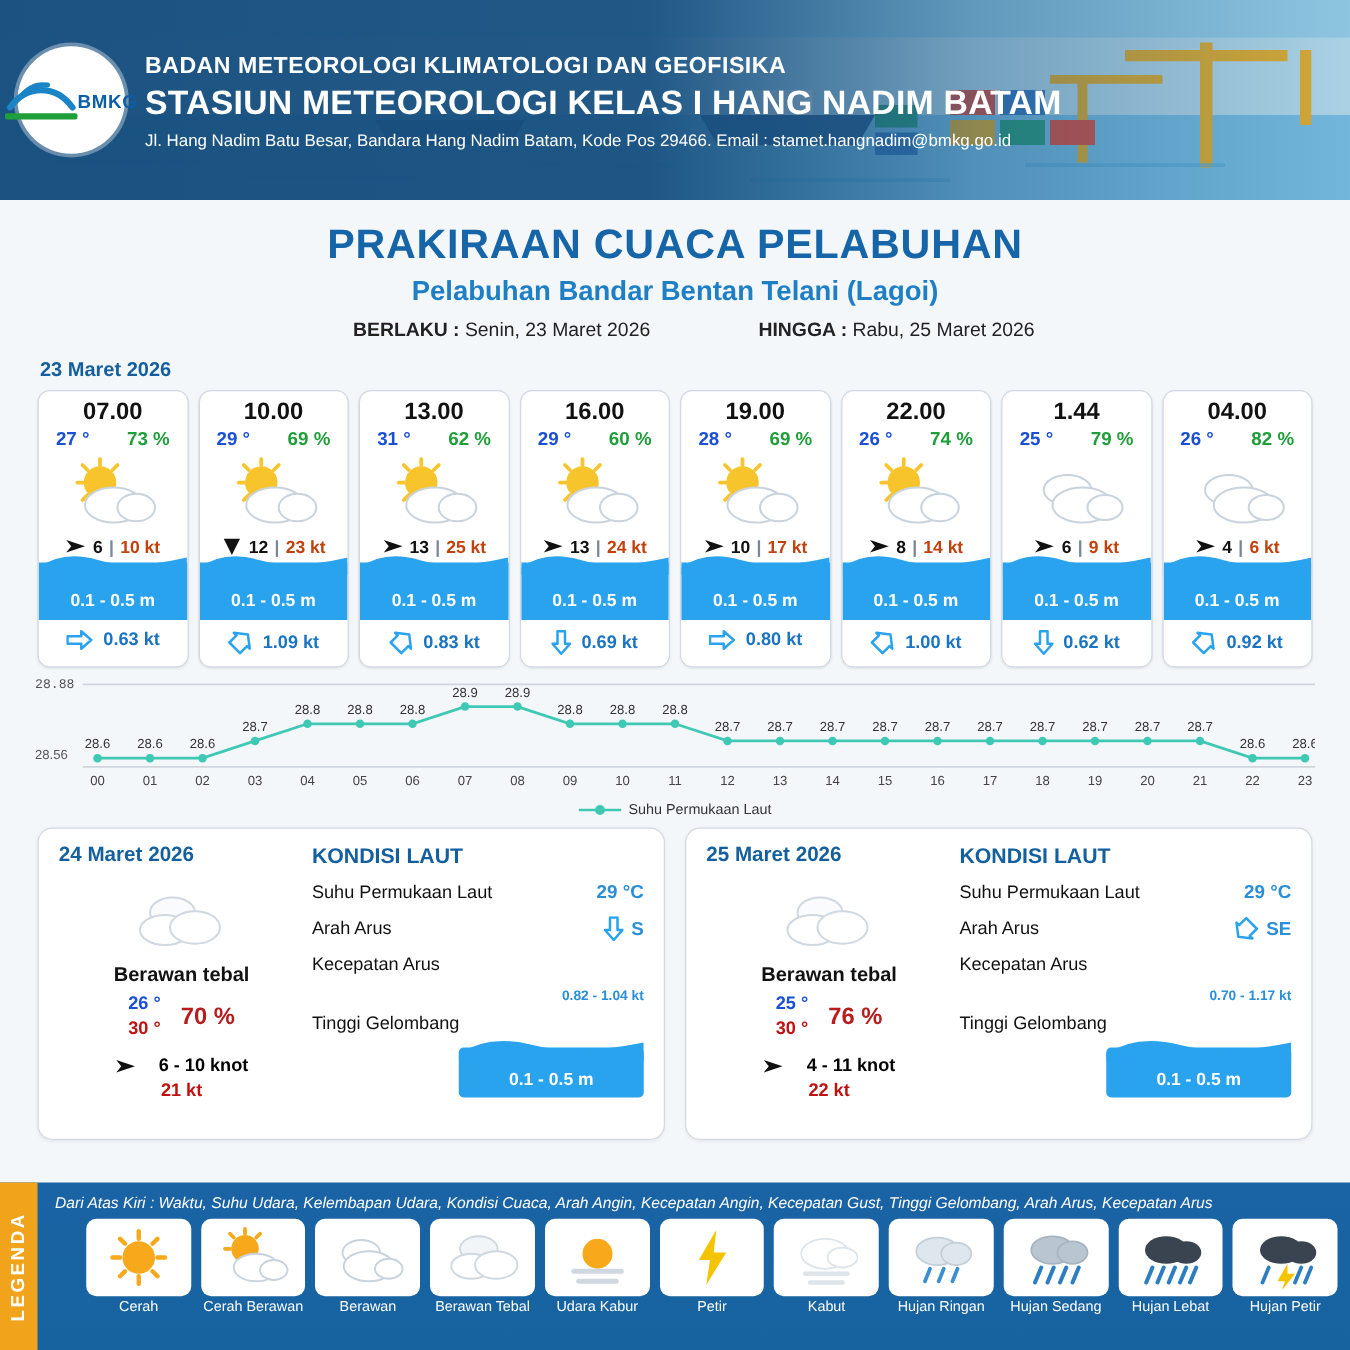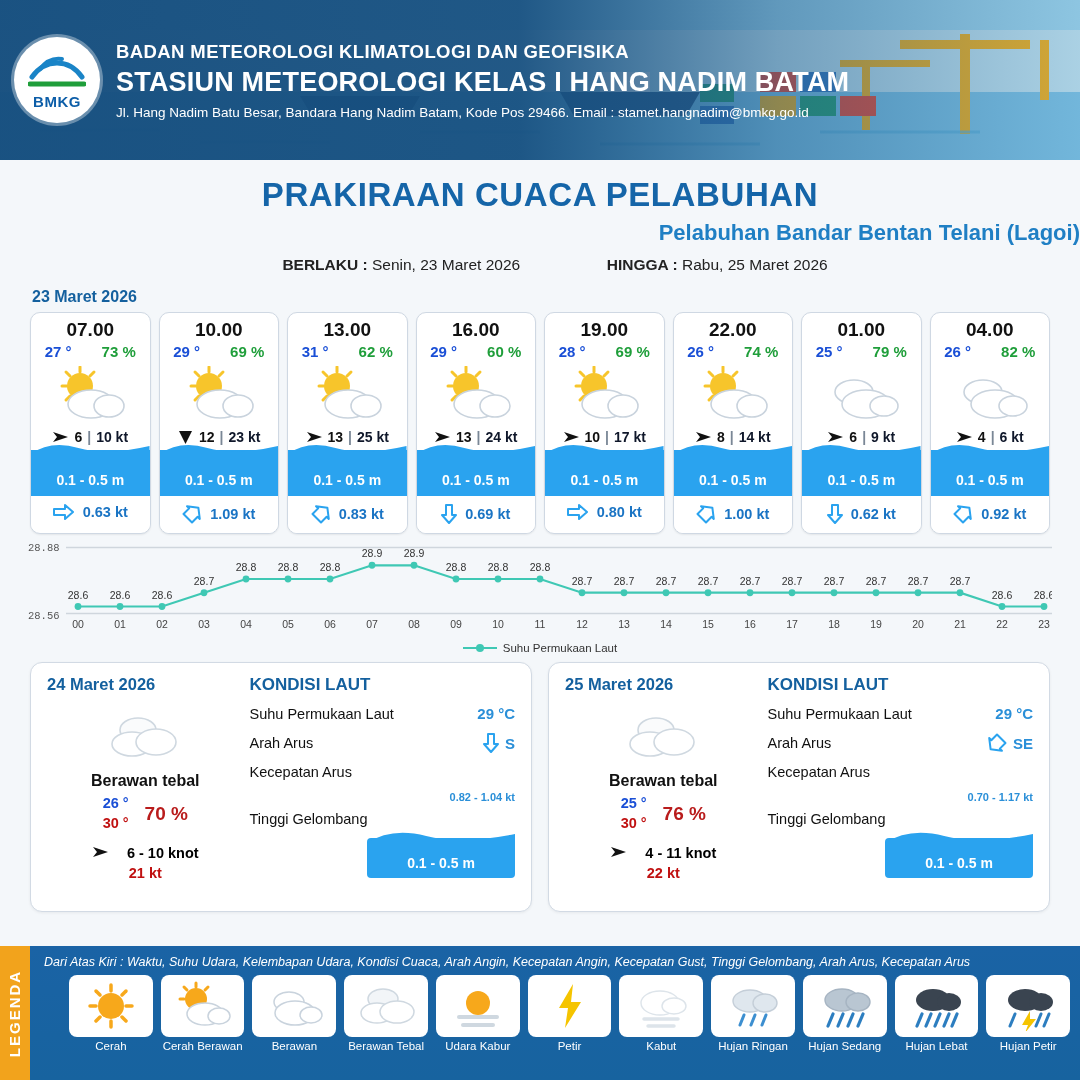--- a/index.html
+++ b/index.html
@@ -24,38 +24,38 @@
     background: linear-gradient(90deg, rgba(22,78,126,0.97) 0%, rgba(22,78,126,0.93) 48%, rgba(22,78,126,0.45) 72%, rgba(22,78,126,0.12) 100%);
   }
   .hdr-content {
     position: relative; z-index: 5;
     display: flex; align-items: center; height: 100%;
     padding-left: 14px;
   }
   .bmkg-logo {
     width: 86px; height: 86px; border-radius: 50%;
     background: #ffffff;
-    display:flex; flex-direction:column; align-items:center; justify-content:center;
+    display:flex; align-items:center; justify-content:center;
     flex: 0 0 86px; margin-right: 16px;
     box-shadow: 0 0 0 3px rgba(255,255,255,0.35);
     text-align: right;
   }
   .bmkg-logo .glyph { width: 58px; height: 40px; position: relative; }
   .bmkg-logo .lbl {
     font-size: 15px; font-weight: bold; color:#0d5ea8; letter-spacing:0.5px; margin-top:2px;
   }
   .hdr-text { color:#fff; }
   .hdr-line1 { font-size: 18.5px; font-weight: bold; letter-spacing: 0.4px; }
   .hdr-line2 { font-size: 27px; font-weight: bold; letter-spacing: 0.2px; margin-top: 4px; }
   .hdr-line3 { font-size: 13.5px; margin-top: 7px; font-weight: normal; }
 
   
   .title-block { text-align:center; padding-top: 16px; }
   .t-main { font-size: 33px; font-weight: bold; color:#1565a8; letter-spacing: 0.6px; }
-  .t-sub { font-size: 22px; font-weight: bold; color:#1f7fc4; margin-top: 6px; text-align: right; }
+  .t-sub { font-size: 22px; font-weight: bold; color:#1f7fc4; margin-top: 6px; }
   .t-valid { margin-top: 10px; font-size: 15.5px; color:#222;padding-left:30px; }
   .t-valid .lbl { font-weight: bold; }
   .t-valid .sp { display:inline-block; width: 78px; }
 
   
   .date-label {
     margin: 14px 0 6px 32px;
     font-size: 16px; font-weight: bold; color:#14609e;
   }
 
@@ -74,41 +74,41 @@
   }
   .c-temp { color:#1a4fd6; }
   .c-hum { color:#1f9e3a; }
   .c-icon { height: 62px; display:flex; align-items:center; justify-content:center; }
   .c-wind {
     display:flex; align-items:center; justify-content:center; gap:5px;
     font-size:14px; font-weight:bold; padding: 3px 0 5px;
   }
   .c-wind .spd { color:#111; }
   .c-wind .bar { color:#7a8796; }
-  .c-wind .gust { color:#0f172a; }
+  .c-wind .gust { color:#c2410c; }
   .c-wave {
     position:relative; background:#2aa3ef; height: 46px; color:#fff;
     display:flex; align-items:flex-end; justify-content:center;
   }
   .c-wave .wv {
     position:absolute; top:-10px; left:0; width:100%; height: 20px;
   }
   .c-wave span { font-size:14px; font-weight:bold; padding-bottom:8px; position:relative; z-index:2; }
   .c-cur {
     display:flex; align-items:center; justify-content:center; gap:8px;
     padding: 8px 0 9px; font-size: 14.5px; font-weight:bold; color:#1a74c4;
     background:#fff;
   }
 
   
   .chart-wrap { padding: 12px 28px 0; }
   .chart-box { position: relative; height: 92px; }
   .chart-ymax, .chart-ymin { position:absolute; left:0; font-size:10.5px; color:#555; }
   .chart-ymax { top: -4px; font-family: Liberation Mono, monospace; }
-  .chart-ymin { top: 64px; font-family: Liberation Mono, monospace; }
+  .chart-ymin { top: 52px; }
   .chart-svg { position:absolute; left: 38px; top:0; }
   .chart-legend {
     text-align:center; font-size:11.5px; color:#333; margin-top: 4px;
     display:flex; align-items:center; justify-content:center; gap:6px;
   }
   .lg-line { width: 34px; height:2px; background:#3fc8b4; position:relative; }
   .lg-line::after {
     content:""; position:absolute; left:13px; top:-3px; width:8px;height:8px;border-radius:50%;
     background:#3fc8b4;
   }
@@ -122,21 +122,21 @@
   }
   .p-left { width: 42%; }
   .p-date { font-size: 16.5px; font-weight:bold; color:#14609e; }
   .p-icon { height:62px; display:flex; align-items:center; justify-content:center; margin-top:10px; }
   .p-cond { text-align:center; font-size:16px; font-weight:bold; color:#111; margin-top:6px; }
   .p-temps { display:flex; align-items:center; justify-content:center; gap:16px; margin-top:4px; }
   .p-tcol { font-size:14.5px; font-weight:bold; line-height:1.35; }
   .p-tmin { color:#1a4fd6; }
   .p-tmax { color:#c01111; }
   .p-hum { font-size:19px; font-weight:bold; color:#b91c1c; }
-  .p-wind { display:flex; align-items:flex-start; justify-content:center; gap:18px; margin-top:12px; font-size:14.5px; font-weight:bold; }
+  .p-wind { display:flex; align-items:center; justify-content:center; gap:18px; margin-top:12px; font-size:14.5px; font-weight:bold; }
   .p-gust { text-align:center; font-size:14.5px; font-weight:bold; color:#c01111; margin-top:4px; }
 
   .p-right { width:58%; padding-left: 6px; }
   .p-title { font-size:17px; font-weight:bold; color:#14609e; margin-bottom:10px; }
   .p-row { display:flex; align-items:center; justify-content:space-between; margin-bottom: 11px; font-size:14.5px; color:#111; }
   .p-row .val { color:#2a8fd8; font-weight:bold; font-size:15px; }
   .p-row .val2 { color:#2a8fd8; font-weight:bold; font-size:15px; display:flex; align-items:center; gap:6px; }
   .p-wavebox {
     margin-top:2px; background:#2aa3ef; color:#fff; border-radius:4px;
     height: 40px; width: 148px; margin-left:auto; position:relative;
@@ -492,21 +492,21 @@
     </div>
     <div class="c-cur">
       <svg width="20" height="20" viewBox="0 0 20 20">
           <path d="M4 16 L4 8 L1 8 L10 1 L19 8 L16 8 L16 16 Z" fill="none" stroke="#2aa3ef" stroke-width="2" stroke-linejoin="round" transform="rotate(45 10 10)"></path>
         </svg>
       <span>1.00 kt</span>
     </div>
   </div>
 
   <div class="card">
-    <div class="c-time">01.00</div>
+    <div class="c-time">1.44</div>
     <div class="c-th">
       <span class="c-temp">25 °</span>
       <span class="c-hum">79 %</span>
     </div>
     <div class="c-icon">
       <svg width="86" height="58" viewBox="0 0 86 58">
           <ellipse cx="36" cy="26" rx="19" ry="12" fill="#fff" stroke="#c9d3dd" stroke-width="1.6"></ellipse>
           <ellipse cx="48" cy="38" rx="24" ry="14" fill="#fff" stroke="#c9d3dd" stroke-width="1.6"></ellipse>
           <ellipse cx="66" cy="40" rx="14" ry="10" fill="#fff" stroke="#c9d3dd" stroke-width="1.6"></ellipse>
         </svg>

